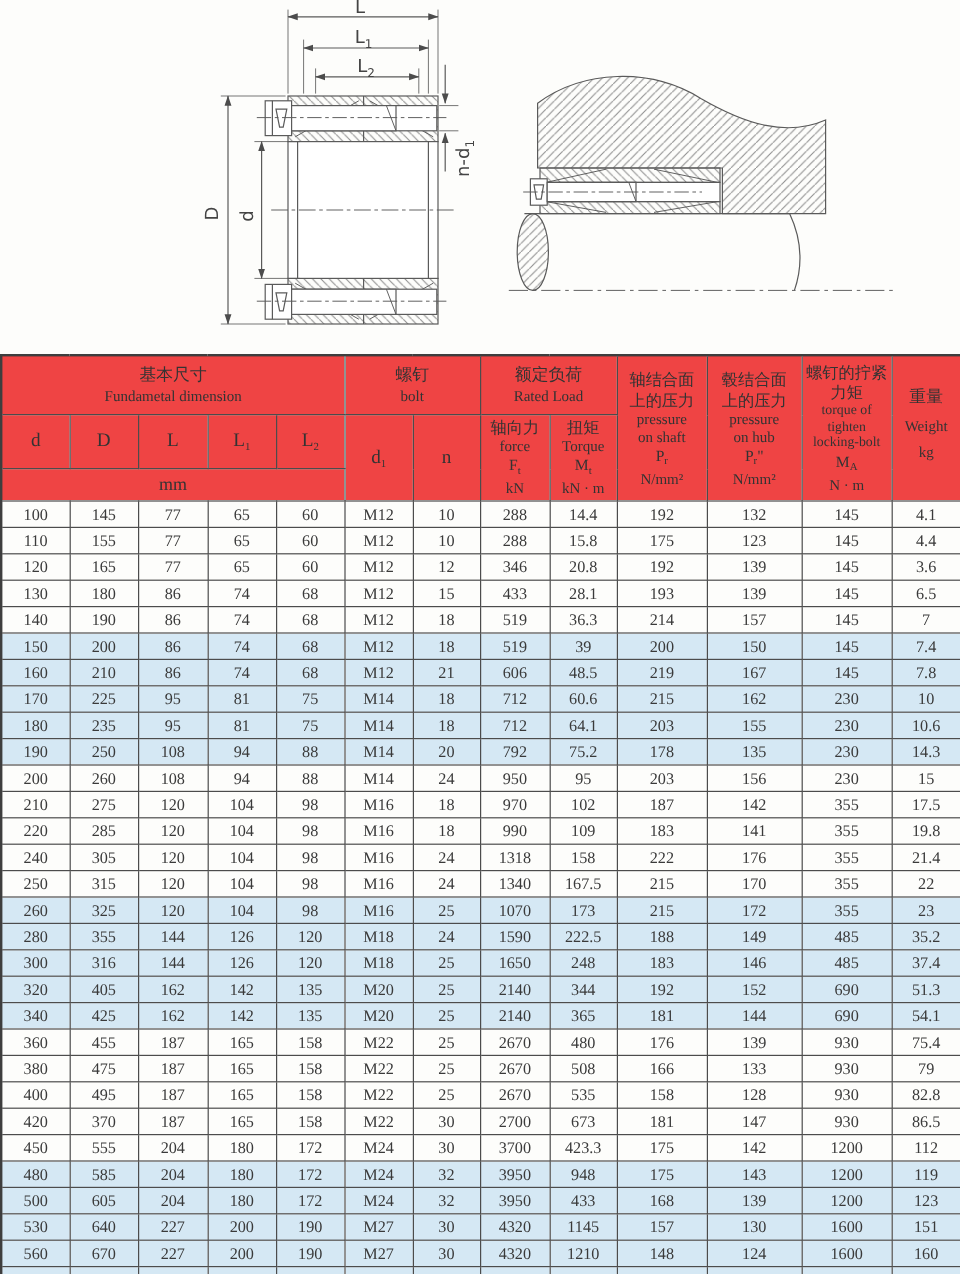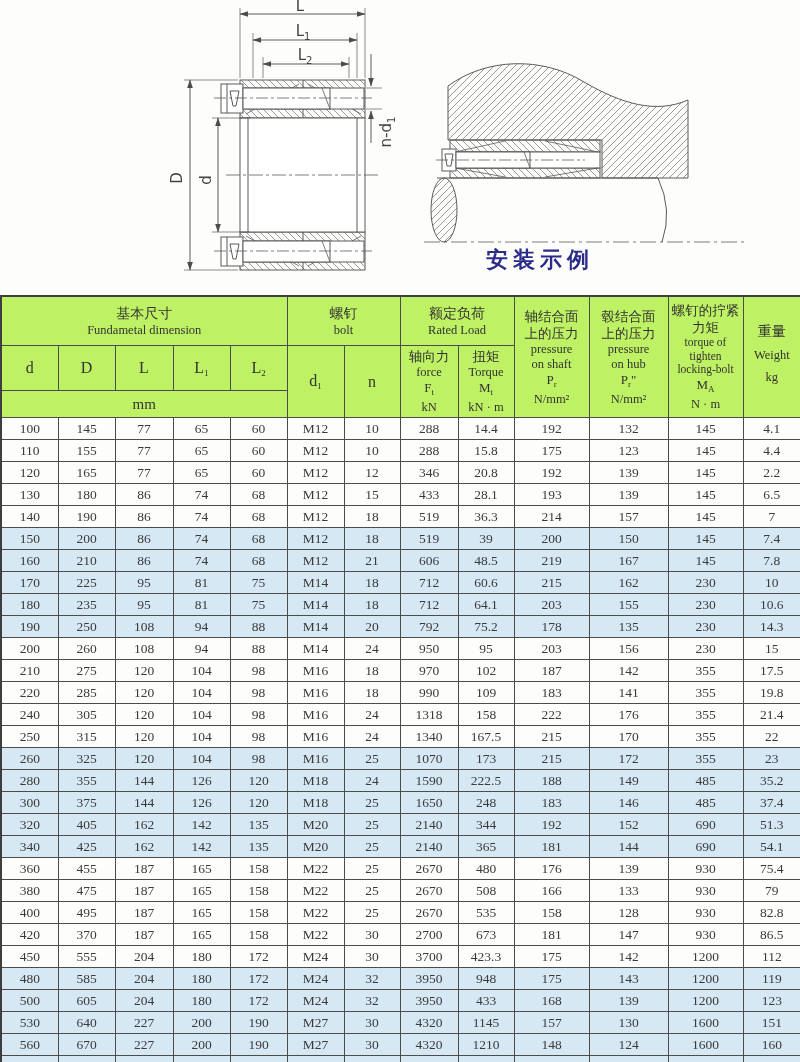--- a/index.html
+++ b/index.html
@@ -6,21 +6,21 @@
   #page{position:relative;width:800px;height:1062px;background:#fdfdfb;overflow:hidden;
         font-family:"Liberation Serif","DejaVu Serif",serif;color:#333;}
   #drawings{position:absolute;left:0;top:0;width:800px;height:296px;}
   #install-caption{position:absolute;left:486px;top:245px;width:160px;
         font-family:"DejaVu Sans","Liberation Sans",sans-serif;
         font-size:22px;font-weight:bold;letter-spacing:5px;color:#2b2b8a;}
   table#spec{position:absolute;left:0;top:295px;width:800px;border-collapse:collapse;
         table-layout:fixed;border:2px solid #3e3e3e;}
   #spec th,#spec td{border:1px solid #4c4c4c;text-align:center;vertical-align:middle;
         padding:0;font-weight:normal;overflow:hidden;}
-  #spec thead th{background:#bef264;}
+  #spec thead th{background:#ef4444;}
   tr.hA th{height:48px;}
   tr.hB th{height:44px;}
   tr.hC th{height:26px;font-size:15px;}
   .zh{font-size:13.5px;line-height:17px;}
   .zhg{font-size:14px;line-height:18px;}
   .en{font-size:12.5px;line-height:15px;}
   .ens{font-size:11.5px;line-height:13.5px;}
   .sym{font-size:13px;line-height:15px;}
   .letter{font-size:16px;}
   #spec sub{font-size:9px;vertical-align:-3px;}
@@ -151,21 +151,20 @@
 
     <g>
       <line x1="437" y1="178" x2="658" y2="178"></line>
       <path d="M658,178 Q673,210 662,242"></path>
       <ellipse cx="444" cy="210" rx="13" ry="32" fill="url(#hA)"></ellipse>
       <line x1="424" y1="242" x2="748" y2="242" stroke-width="0.8" stroke-dasharray="16 4 3 4"></line>
     </g>
   </g>
 </svg>
 
-<div id="install-caption">安装示例</div>
 
 <table id="spec">
   <colgroup>
     <col style="width:57px">
         <col style="width:57px">
         <col style="width:58px">
         <col style="width:57px">
     <col style="width:57px">
         <col style="width:57px">
         <col style="width:56px">
@@ -283,21 +282,21 @@
           <td>77</td>
           <td>65</td>
           <td>60</td>
           <td>M12</td>
           <td>12</td>
           <td>346</td>
           <td>20.8</td>
           <td>192</td>
           <td>139</td>
           <td>145</td>
-          <td>2.2</td>
+          <td>3.6</td>
         </tr>
         <tr>
           <td>130</td>
           <td>180</td>
           <td>86</td>
           <td>74</td>
           <td>68</td>
           <td>M12</td>
           <td>15</td>
           <td>433</td>
@@ -497,21 +496,21 @@
           <td>24</td>
           <td>1590</td>
           <td>222.5</td>
           <td>188</td>
           <td>149</td>
           <td>485</td>
           <td>35.2</td>
         </tr>
         <tr class="band">
           <td>300</td>
-          <td>375</td>
+          <td>316</td>
           <td>144</td>
           <td>126</td>
           <td>120</td>
           <td>M18</td>
           <td>25</td>
           <td>1650</td>
           <td>248</td>
           <td>183</td>
           <td>146</td>
           <td>485</td>

